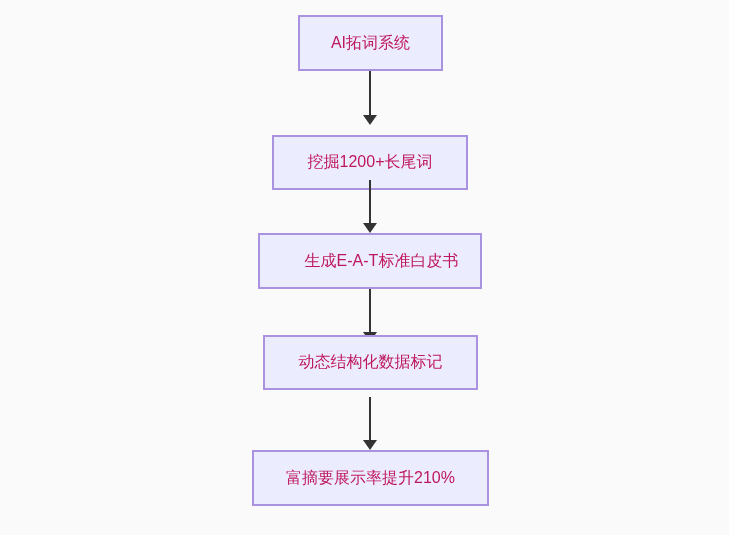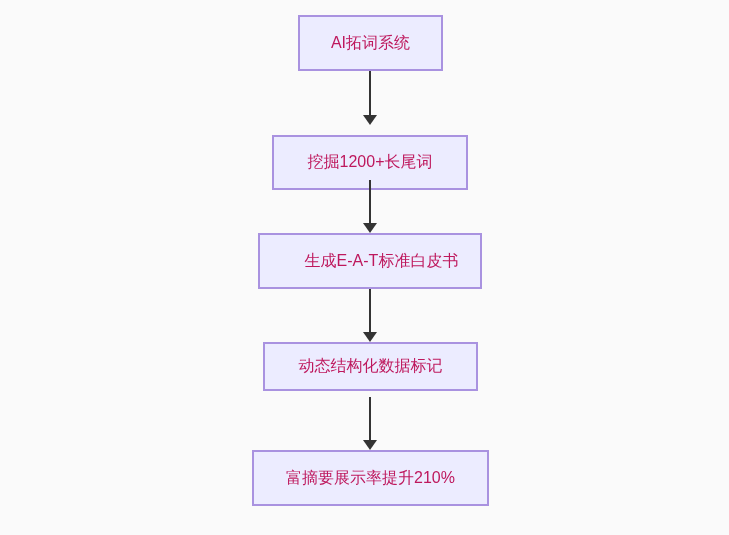--- a/index.html
+++ b/index.html
@@ -24,21 +24,21 @@
     font-size: 16px;
     display: flex;
     align-items: center;
     justify-content: center;
     text-align: center;
     white-space: nowrap;
   }
   .node-1 { left: 298px; top: 15px;  width: 145px; height: 56px; }
   .node-2 { left: 272px; top: 123px; width: 196px; height: 55px; margin-top: 12px; }
   .node-3 { left: 258px; top: 233px; width: 224px; height: 56px; padding-left: 23px; }
-  .node-4 { left: 263px; top: 342px; width: 215px; height: 49px; }
+  .node-4 { left: 263px; top: 335px; width: 215px; height: 55px; }
   .node-5 { left: 252px; top: 450px; width: 237px; height: 56px; }
   .arrow {
     position: absolute;
     left: 363px;
     width: 14px;
     display: flex;
     flex-direction: column;
     align-items: center;
   }
   .arrow-1 { top: 71px;  height: 54px; }

